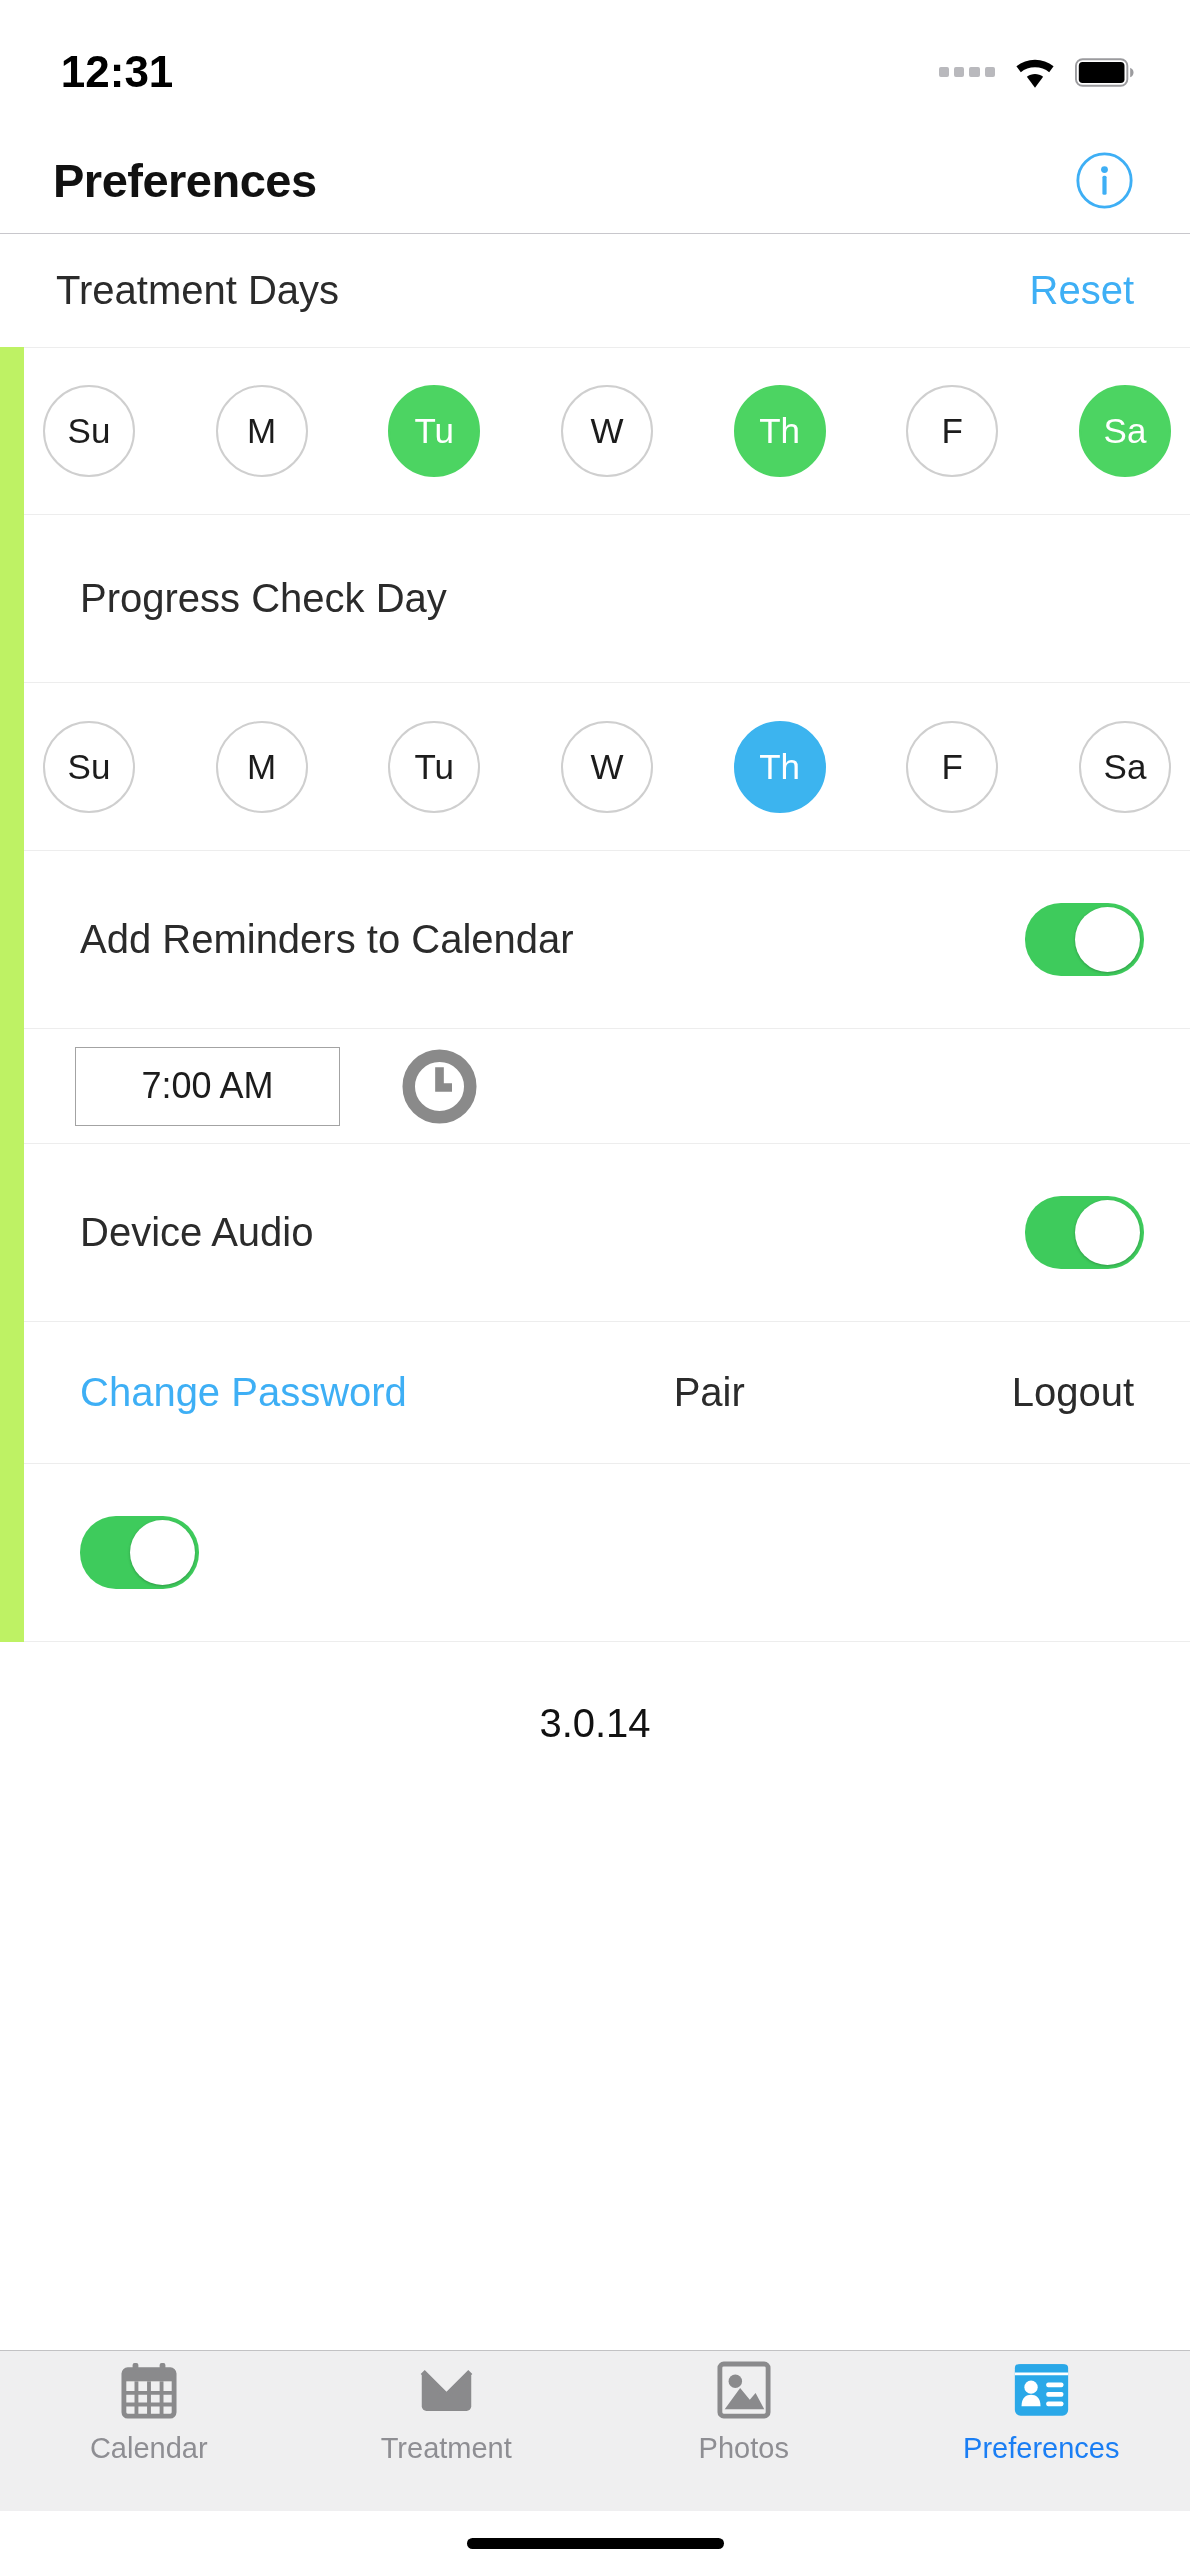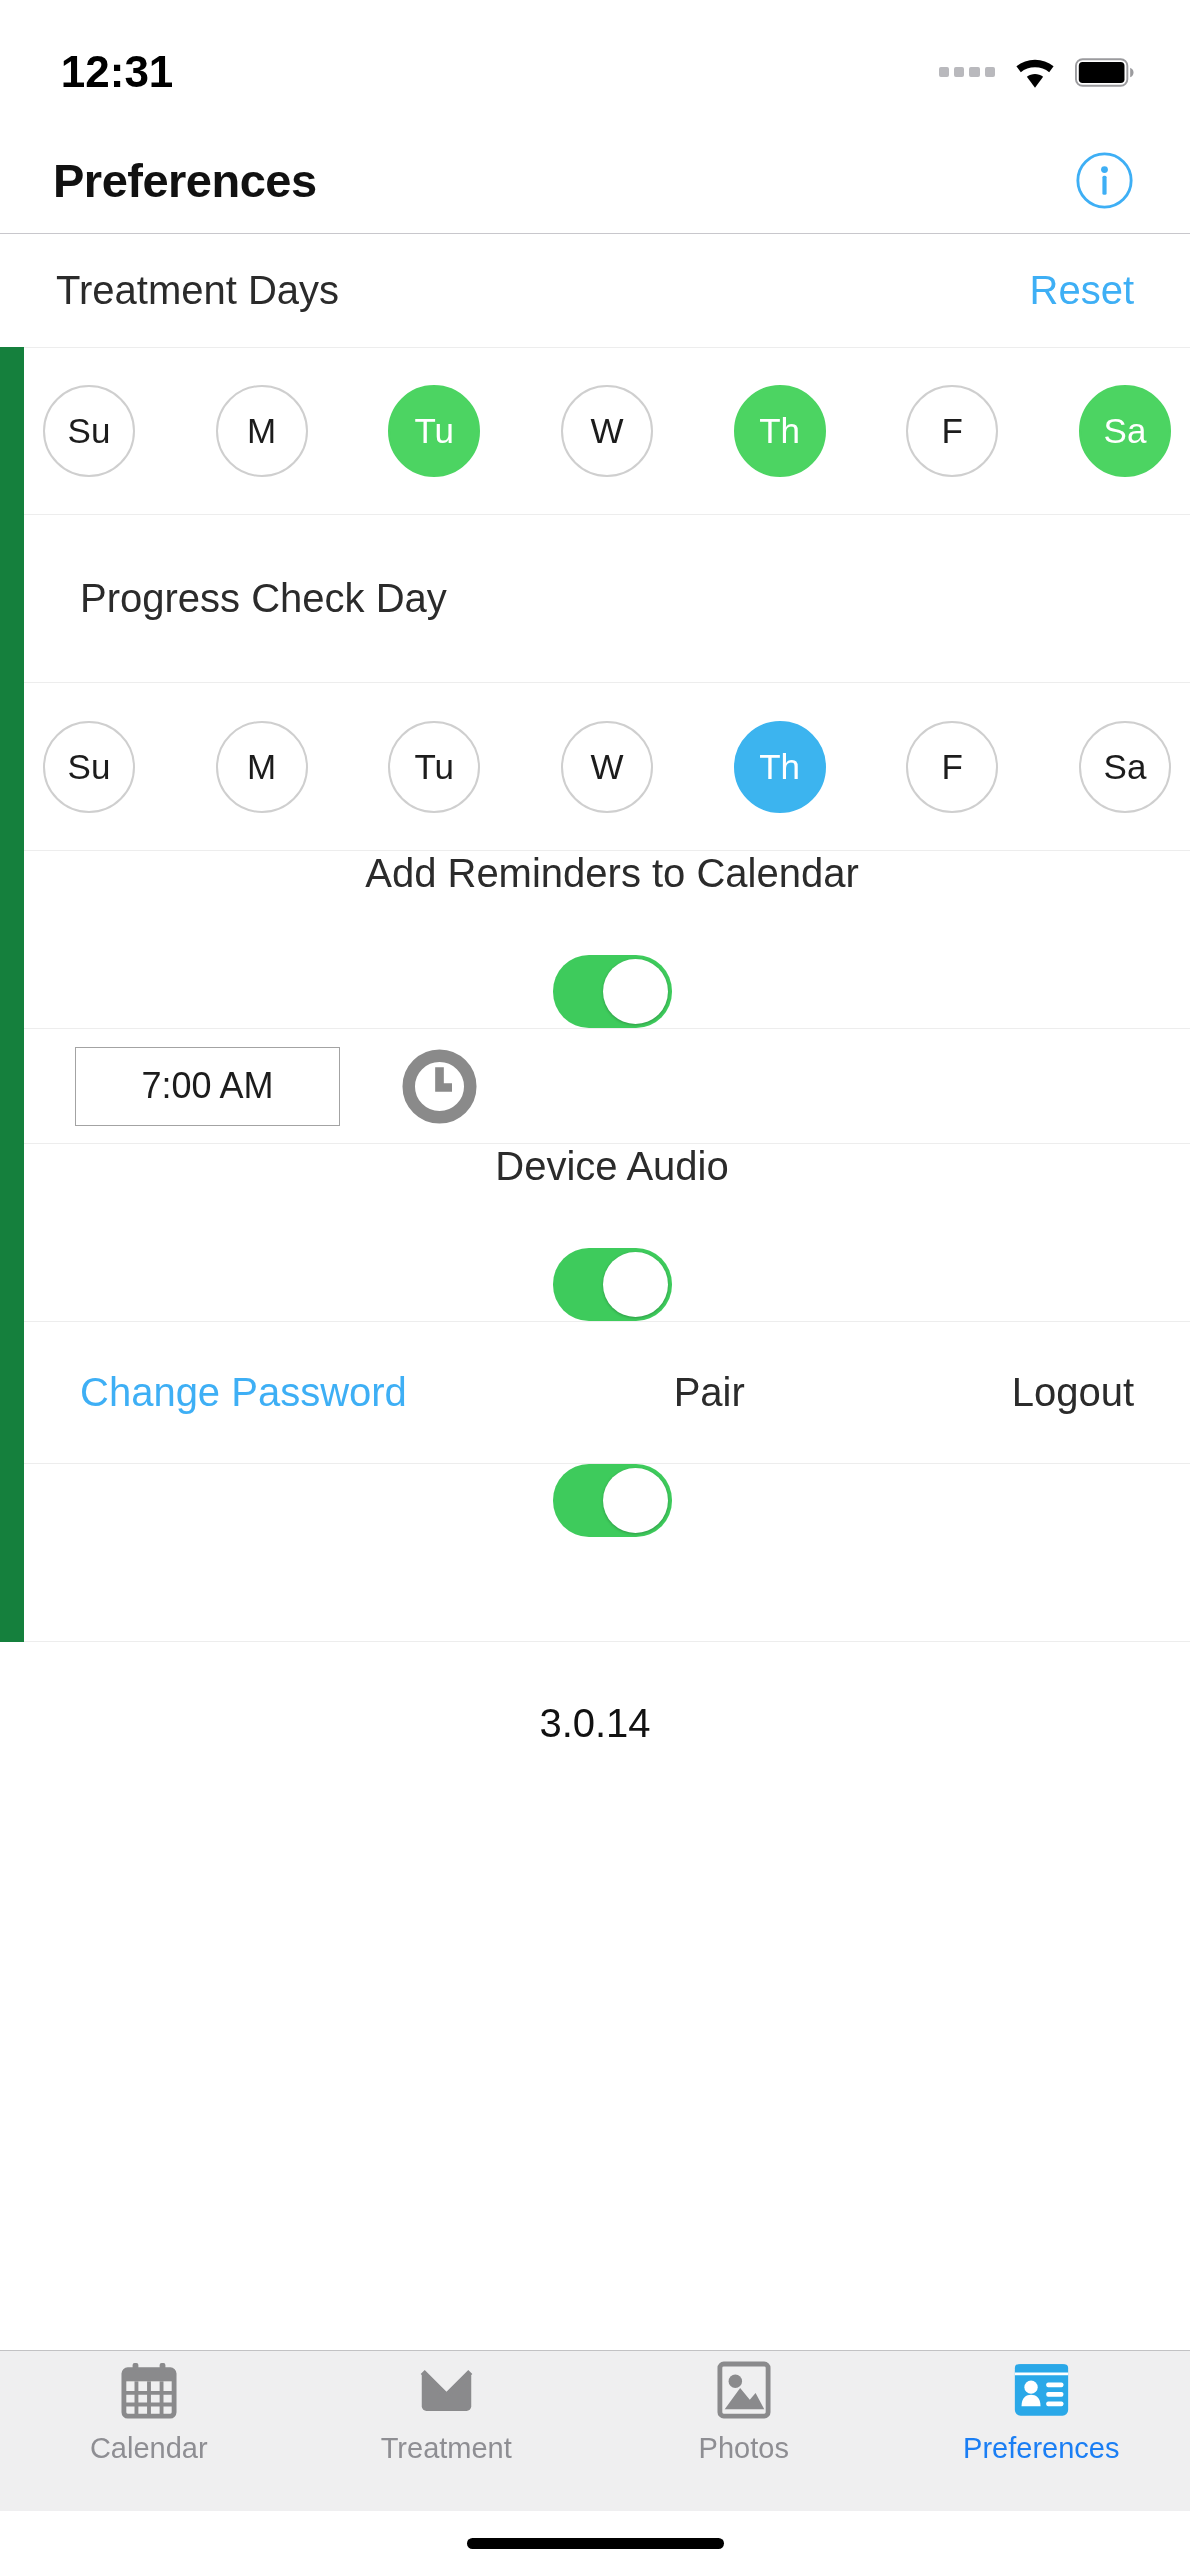--- a/index.html
+++ b/index.html
@@ -82,21 +82,21 @@
     color: #111111;
     letter-spacing: -0.5px;
   }
   .info-btn { display: block; }
 
   
   .content {
     flex: 1 1 auto;
     display: flex;
     flex-direction: column;
-    background: #15803d;
+    background: #bef264;
     overflow: hidden;
   }
 
   .row {
     background: #ffffff;
     box-sizing: border-box;
     position: relative;
   }
   .sep-top { border-top: 1.9px solid #ededed; }
   .sep-bot { border-bottom: 1.9px solid #ededed; margin-left: 24px; }
@@ -162,21 +162,20 @@
     color: #2b2b2b;
   }
 
   
   .row-toggle {
     height: 178px;
     display: flex;
     align-items: center;
     justify-content: space-between;
     padding: 0 46px 0 56px;
-    flex-direction: column;
   }
   .row-toggle .label {
     font-size: 40px;
     color: #2b2b2b;
   }
   .switch {
     width: 119px;
     height: 73px;
     border-radius: 36px;
     background: #3ecb5c;

